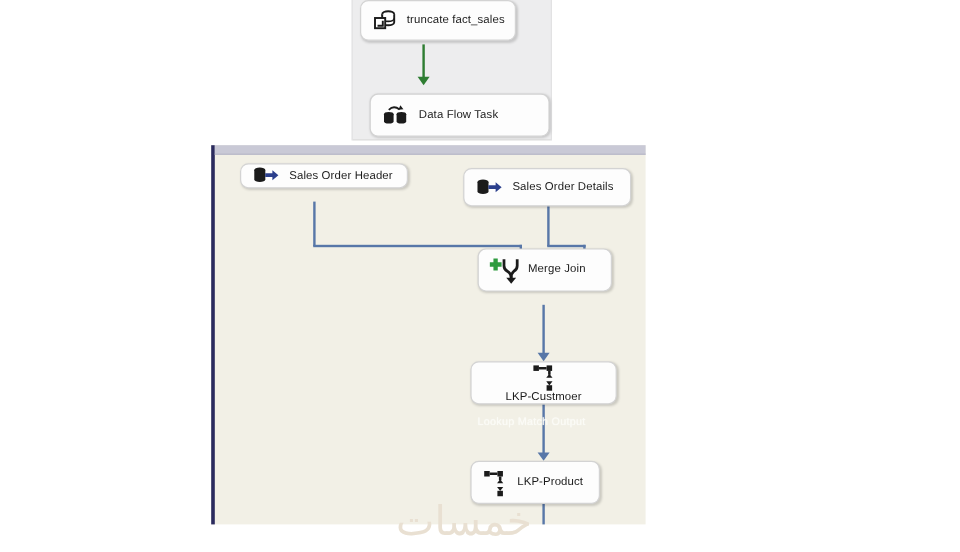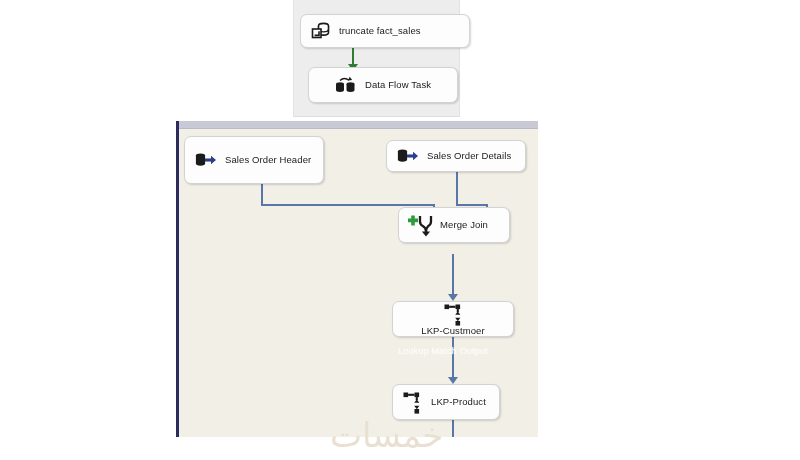--- a/index.html
+++ b/index.html
@@ -58,25 +58,25 @@
   }
   .box .lbl{
     font-size:9.5px;
     color:#1a1a1a;
     letter-spacing:0.1px;
     white-space:nowrap;
     line-height:1;
   }
 
   
-  #task-truncate{left:300px;top:14px;width:170px;height:34px;}
-  #task-dataflow{left:308px;top:67px;width:150px;height:36px;padding-left:16px;}
-
-  
-  #src-header  {left:184px;top:136px;width:140px;height:48px;}
+  #task-truncate{left:300px;top:0;width:130px;height:34px;}
+  #task-dataflow{left:308px;top:78px;width:150px;height:36px;}
+
+  
+  #src-header  {left:200px;top:136px;width:140px;height:21px;}
   #src-details {left:386px;top:140px;width:140px;height:32px;}
   #merge-join  {left:398px;top:207px;width:112px;height:36px;}
   #lkp-customer{left:392px;top:301px;width:122px;height:36px;flex-direction:column;}
   #lkp-product {left:392px;top:384px;width:108px;height:36px;}
 
   
   .conn{position:absolute;background:#5877a8;}
   .conn.v{width:2px;}
   .conn.h{height:2px;}
   .conn-green{background:#2e7d32;}

